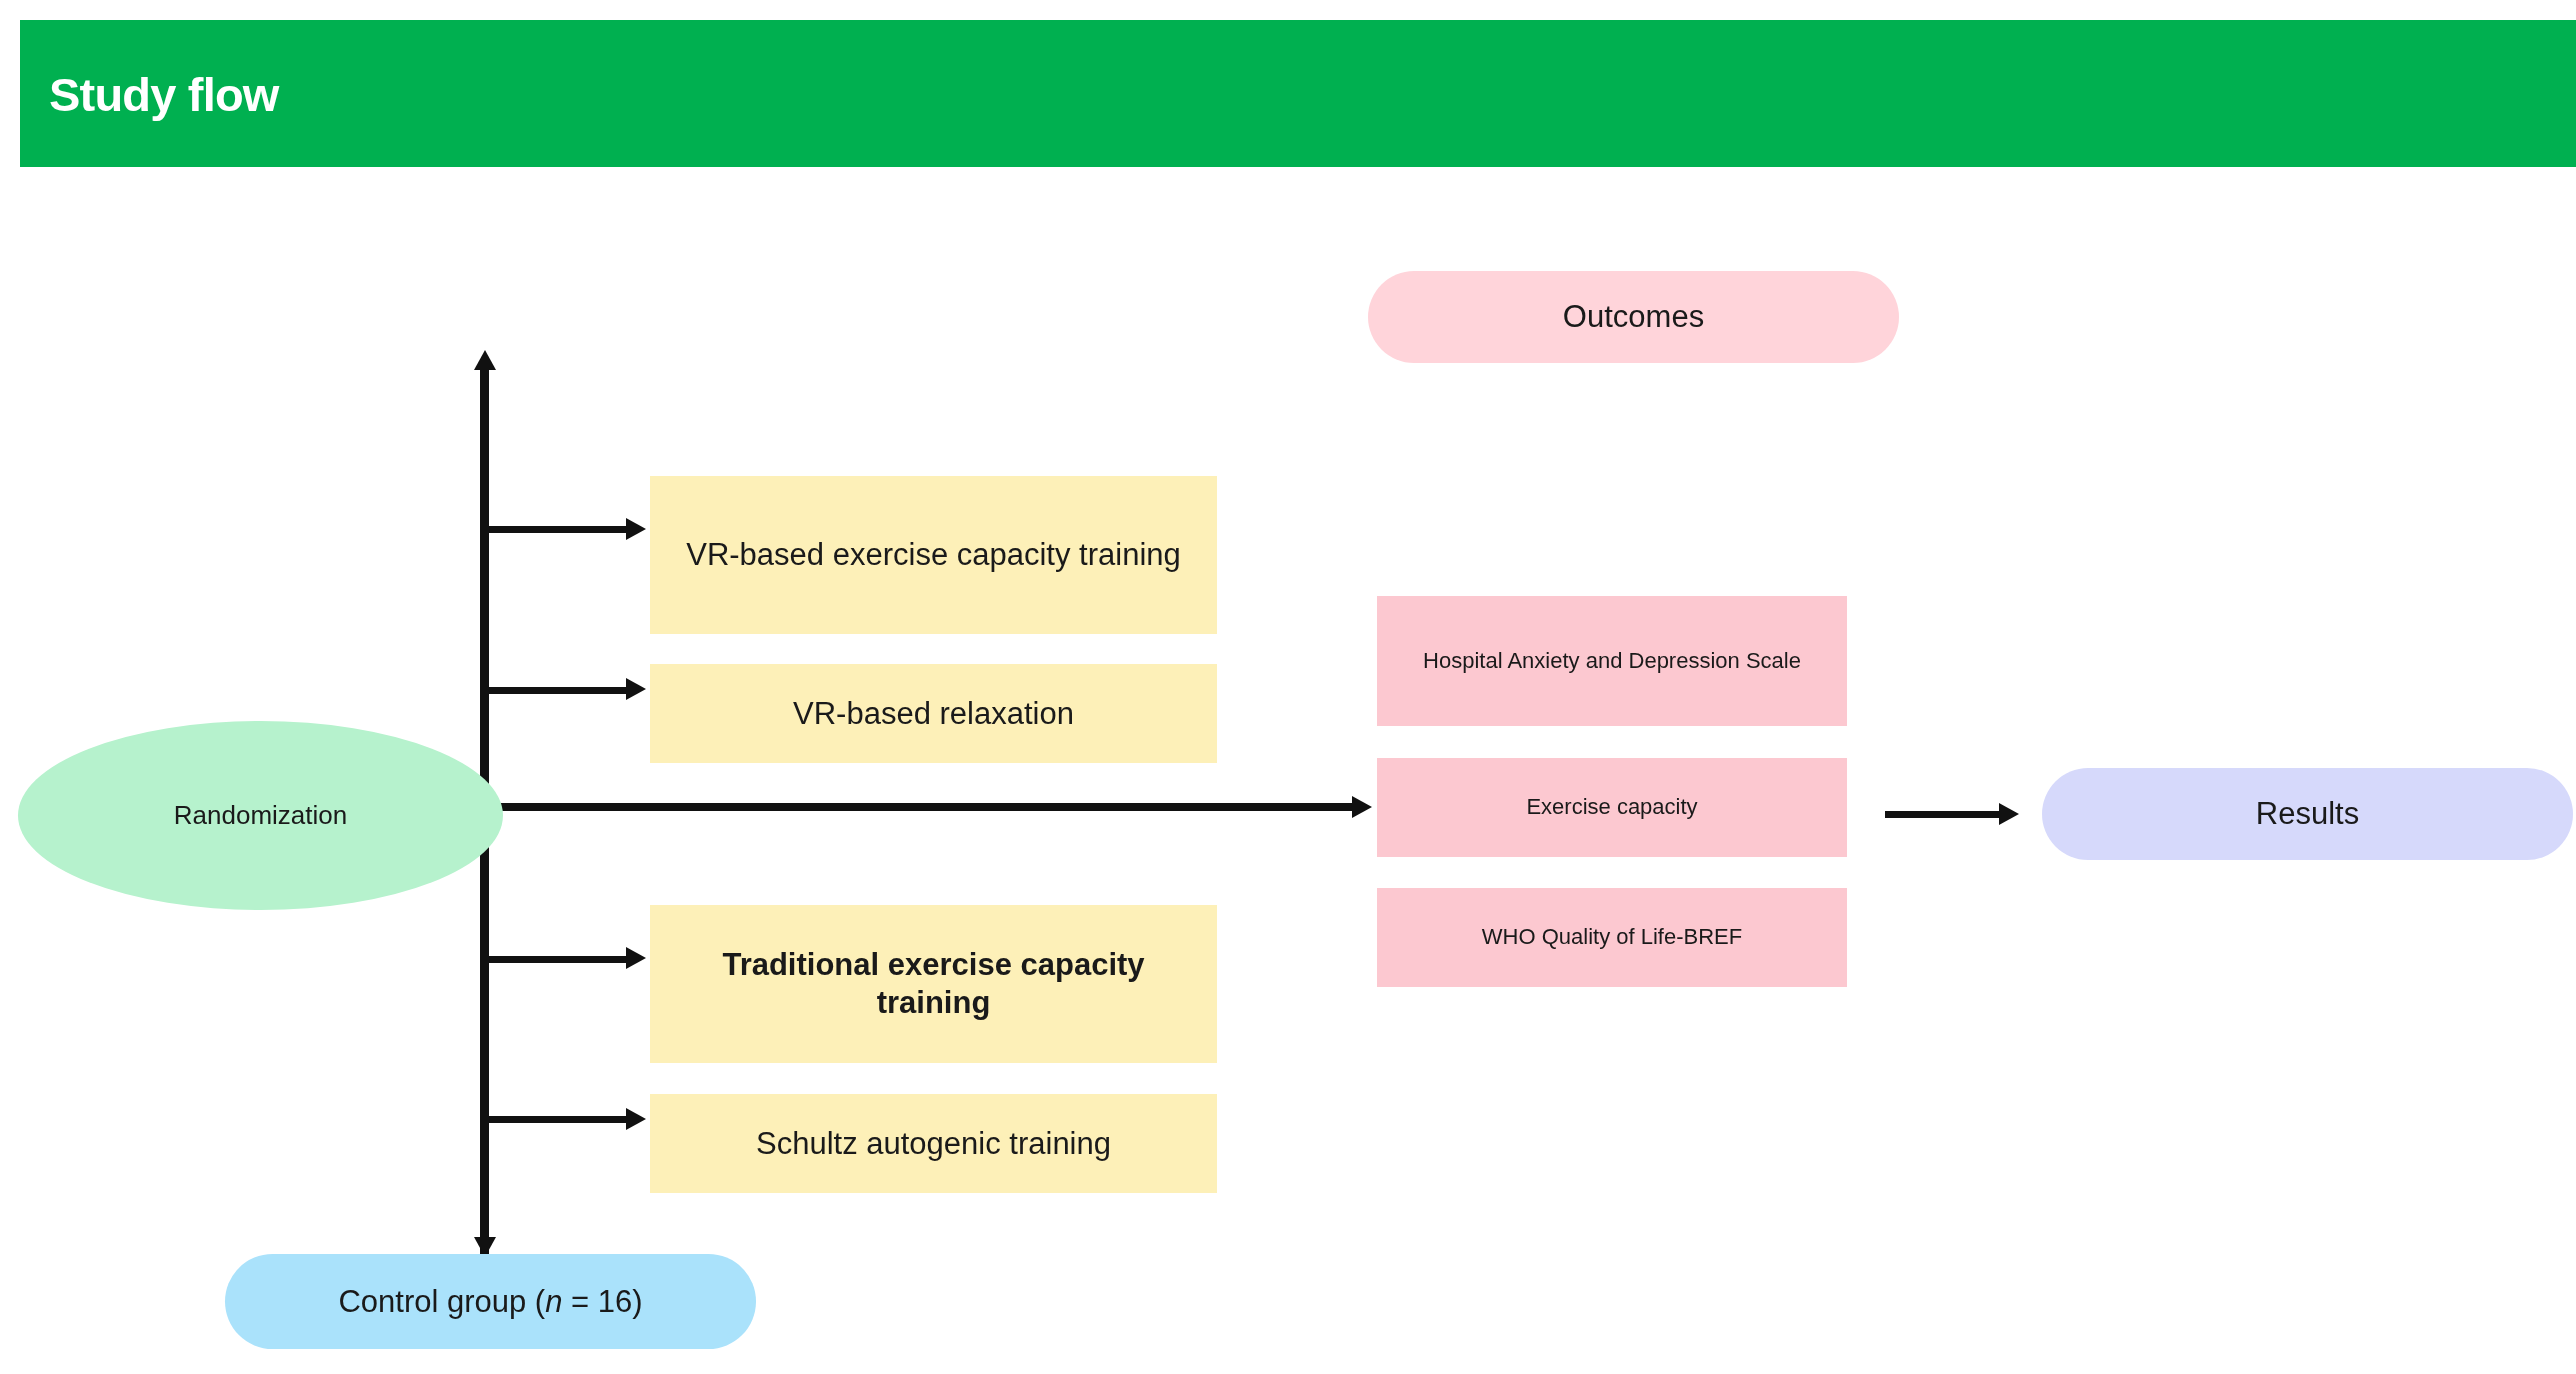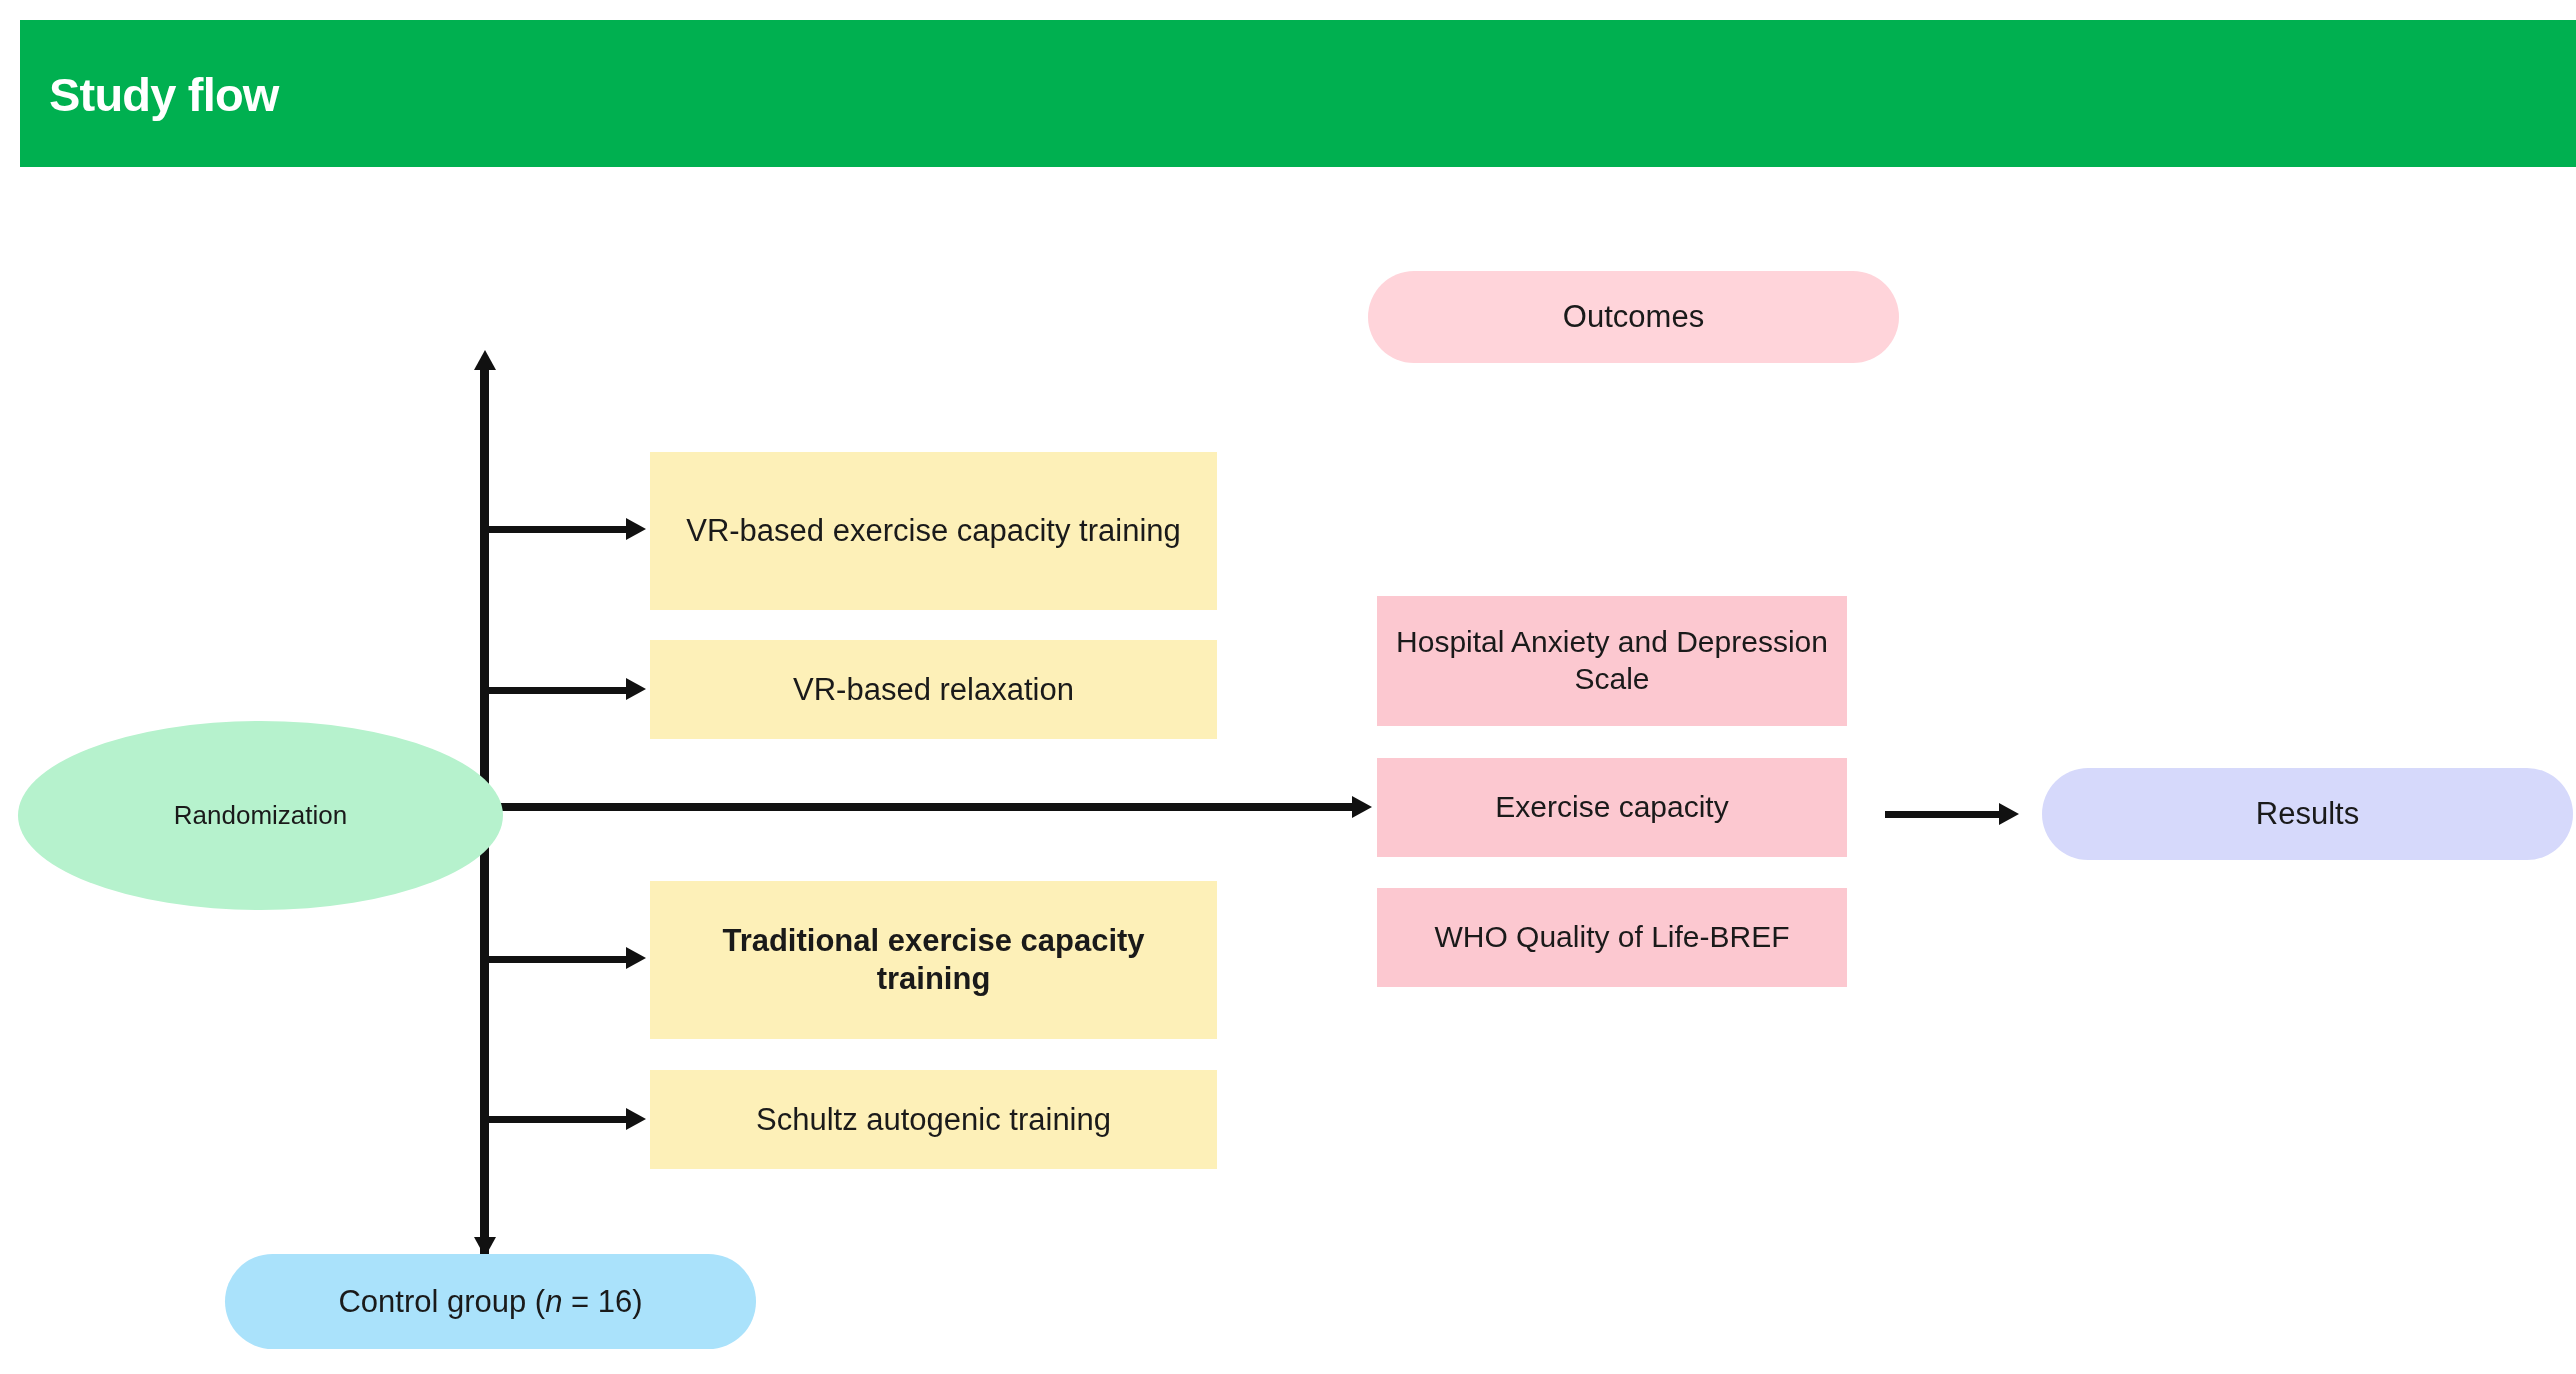--- a/index.html
+++ b/index.html
@@ -107,29 +107,30 @@
     top: 768px;
     width: 531px;
     height: 92px;
     background: #d6d9fb;
     font-size: 31px;
   }
 
   .yellow-box {
     background: #fdf0b8;
     font-size: 31px;
+    margin-top: 24px;
   }
   #box-vr-exercise   { left: 650px;  top: 452px;  width: 567px; height: 158px; }
   #box-vr-relaxation { left: 650px;  top: 640px;  width: 567px; height: 99px; }
   #box-trad-exercise { left: 650px;  top: 881px; width: 567px; height: 158px; font-weight: bold; }
   #box-schultz       { left: 650px;  top: 1070px; width: 567px; height: 99px; }
 
   .pink-box {
     background: #fcc8d0;
-    font-size: 30px;
+    font-size: 22px;
   }
   #box-hads      { left: 1377px; top: 596px;  width: 470px; height: 130px; }
   #box-exercise  { left: 1377px; top: 758px; width: 470px; height: 99px; text-align: right; }
   #box-whoqol    { left: 1377px; top: 888px; width: 470px; height: 99px; }
 
   
   .conn {
     position: absolute;
   }
   .vline {

